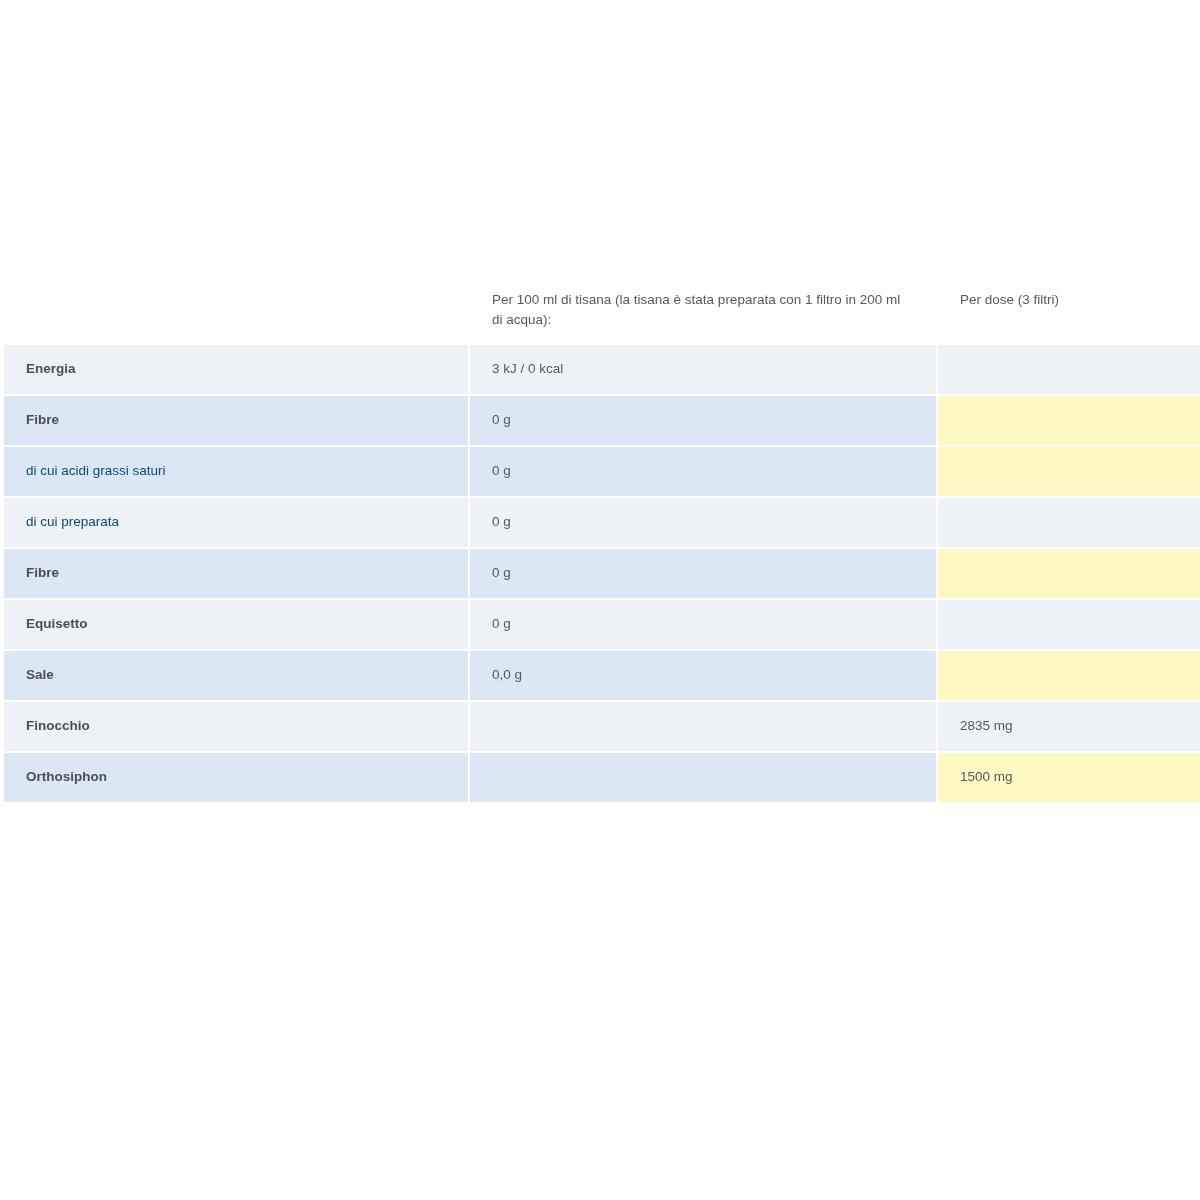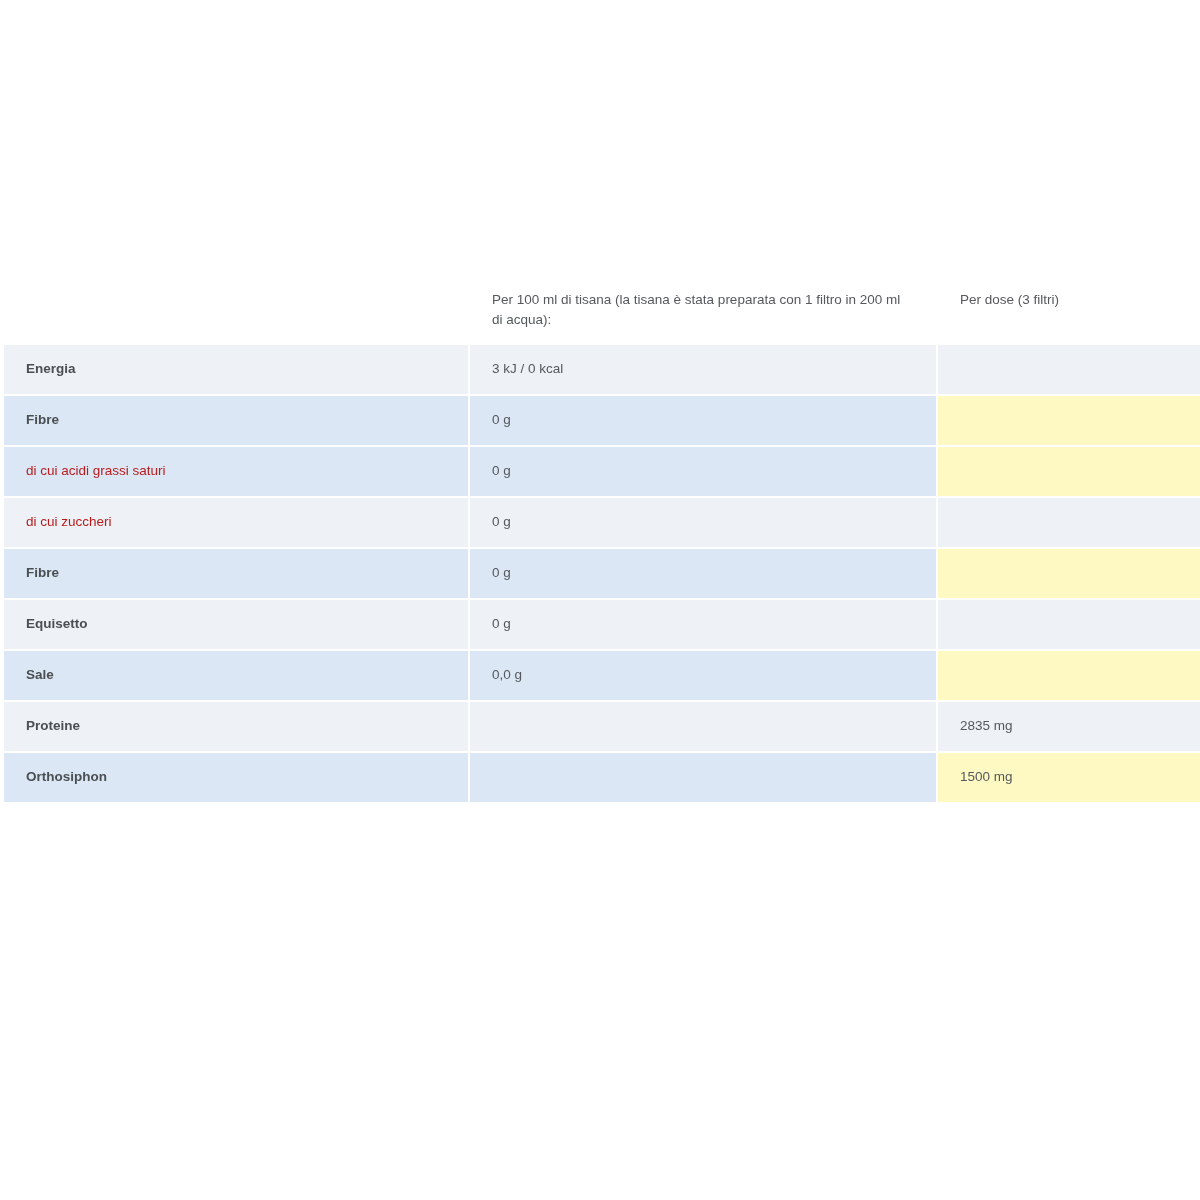--- a/index.html
+++ b/index.html
@@ -54,21 +54,21 @@
 
   
   .nutrition-table tbody td {
     font-size: 13.5px;
     line-height: 1.4;
     padding: 15px 22px 15px 22px;
     height: 19px;
   }
 
   .cell-label {
-    color: #b91c1c;
+    color: #0c4a6e;
   }
   .cell-label.bold {
     font-weight: bold;
     color: #4a4f52;
   }
   .cell-val {
     color: #55595c;
   }
 
   
@@ -116,41 +116,41 @@
           <td class="col-label cell-label bold">Fibre</td>
           <td class="col-per100 cell-val">0 g</td>
           <td class="col-dose cell-val"></td>
         </tr>
         <tr class="row-b">
           <td class="col-label cell-label">di cui acidi grassi saturi</td>
           <td class="col-per100 cell-val">0 g</td>
           <td class="col-dose cell-val"></td>
         </tr>
         <tr class="row-a">
-          <td class="col-label cell-label">di cui zuccheri</td>
+          <td class="col-label cell-label">di cui preparata</td>
           <td class="col-per100 cell-val">0 g</td>
           <td class="col-dose cell-val"></td>
         </tr>
         <tr class="row-b">
           <td class="col-label cell-label bold">Fibre</td>
           <td class="col-per100 cell-val">0 g</td>
           <td class="col-dose cell-val"></td>
         </tr>
         <tr class="row-a">
           <td class="col-label cell-label bold">Equisetto</td>
           <td class="col-per100 cell-val">0 g</td>
           <td class="col-dose cell-val"></td>
         </tr>
         <tr class="row-b">
           <td class="col-label cell-label bold">Sale</td>
           <td class="col-per100 cell-val">0,0 g</td>
           <td class="col-dose cell-val"></td>
         </tr>
         <tr class="row-a">
-          <td class="col-label cell-label bold">Proteine</td>
+          <td class="col-label cell-label bold">Finocchio</td>
           <td class="col-per100 cell-val"></td>
           <td class="col-dose cell-val">2835 mg</td>
         </tr>
         <tr class="row-b">
           <td class="col-label cell-label bold">Orthosiphon</td>
           <td class="col-per100 cell-val"></td>
           <td class="col-dose cell-val">1500 mg</td>
         </tr>
       </tbody>
   </table>

